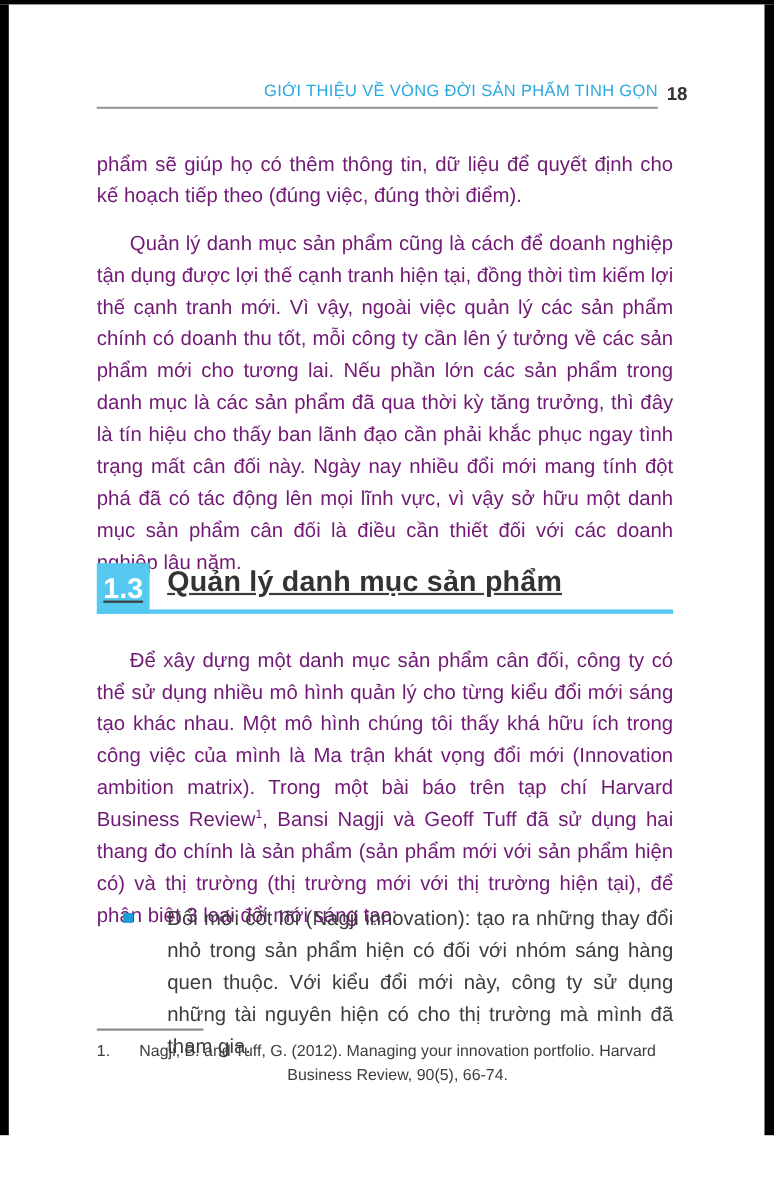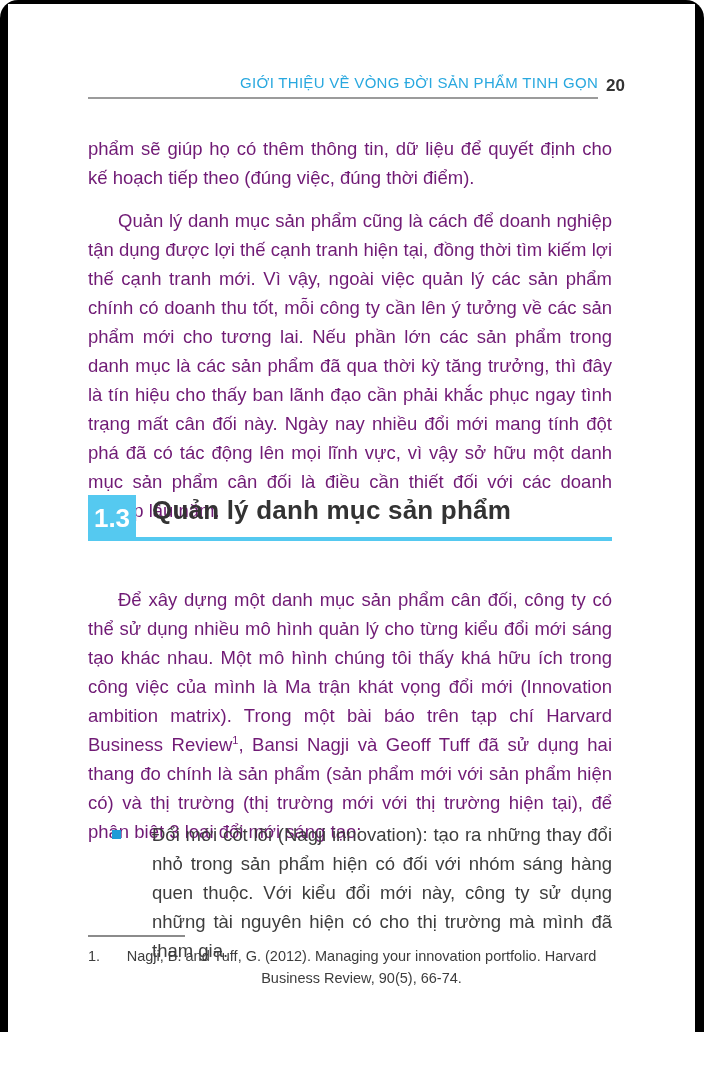--- a/index.html
+++ b/index.html
@@ -3,21 +3,20 @@
 <meta charset="utf-8">
 <style>
   html,body{margin:0;padding:0;background:#ffffff;}
   .stage{
     position:relative;
     width:704px;height:1080px;
     background:#ffffff;
     overflow:hidden;
     font-family:"Liberation Sans","DejaVu Sans",sans-serif;
     color:#3d3d3d;
-    border-radius:18px;
   }
   
   .bar-top{position:absolute;left:0;top:0;width:704px;height:4px;background:#000;}
   .bar-left{position:absolute;left:0;top:4px;width:8px;height:1028px;background:#000;}
   .bar-right{position:absolute;right:0;top:4px;width:9px;height:1028px;background:#000;}
 
   
   .header{position:absolute;left:88px;top:74px;width:537px;}
   .header-inner{
     display:flex;align-items:flex-end;
@@ -53,23 +52,24 @@
   .para.indent{text-indent:30px;}
   .it{}
   .sup{font-size:11px;vertical-align:super;line-height:0;}
 
   .p1{top:134px;}
   .p2{top:206px;}
   .p3{top:585px;}
 
   
   .section{
-    position:absolute;left:88px;top:495px;width:524px;
-    display:flex;align-items:flex-start;
+    position:absolute;left:88px;top:512px;width:524px;
+    display:flex;align-items:center;
     border-bottom:4px solid #55c9f0;
+    text-decoration:underline;
   }
   .section-badge{
     width:48px;height:46px;
     background:#55c9f0;
     color:#ffffff;
     font-size:26px;font-weight:bold;
     display:flex;align-items:center;justify-content:center;
     margin-bottom:-4px;
   }
   .section-title{
@@ -119,21 +119,21 @@
 
   <div class="bar-top"></div>
   <div class="bar-left"></div>
   <div class="bar-right"></div>
 
   <div class="header">
     <div class="header-inner">
       <div class="header-titlewrap">
         <span class="header-title">GIỚI THIỆU VỀ VÒNG ĐỜI SẢN PHẨM TINH GỌN</span>
       </div>
-      <span class="header-page">20</span>
+      <span class="header-page">18</span>
     </div>
   </div>
 
   <div class="para p1"><span>phẩm sẽ giúp họ có thêm thông tin, dữ liệu để quyết định cho kế hoạch tiếp theo (đúng việc, đúng thời điểm).</span></div>
 
   <div class="para p2 indent"><span>Quản lý danh mục sản phẩm cũng là cách để doanh nghiệp tận dụng được lợi thế cạnh tranh hiện tại, đồng thời tìm kiếm lợi thế cạnh tranh mới. Vì vậy, ngoài việc quản lý các sản phẩm chính có doanh thu tốt, mỗi công ty cần lên ý tưởng về các sản phẩm mới cho tương lai. Nếu phần lớn các sản phẩm trong danh mục là các sản phẩm đã qua thời kỳ tăng trưởng, thì đây là tín hiệu cho thấy ban lãnh đạo cần phải khắc phục ngay tình trạng mất cân đối này. Ngày nay nhiều đổi mới mang tính đột phá đã có tác động lên mọi lĩnh vực, vì vậy sở hữu một danh mục sản phẩm cân đối là điều cần thiết đối với các doanh nghiệp lâu năm.</span></div>
 
   <div class="section">
     <div class="section-badge">1.3</div>
     <div class="section-title">Quản lý danh mục sản phẩm</div>

